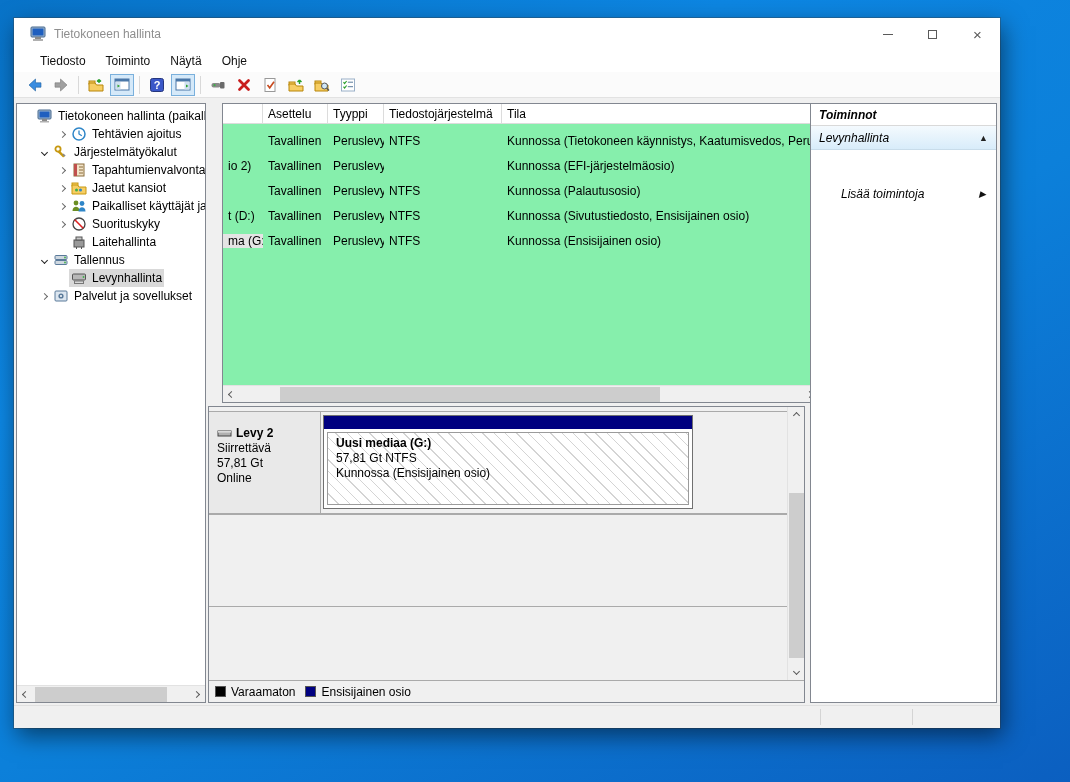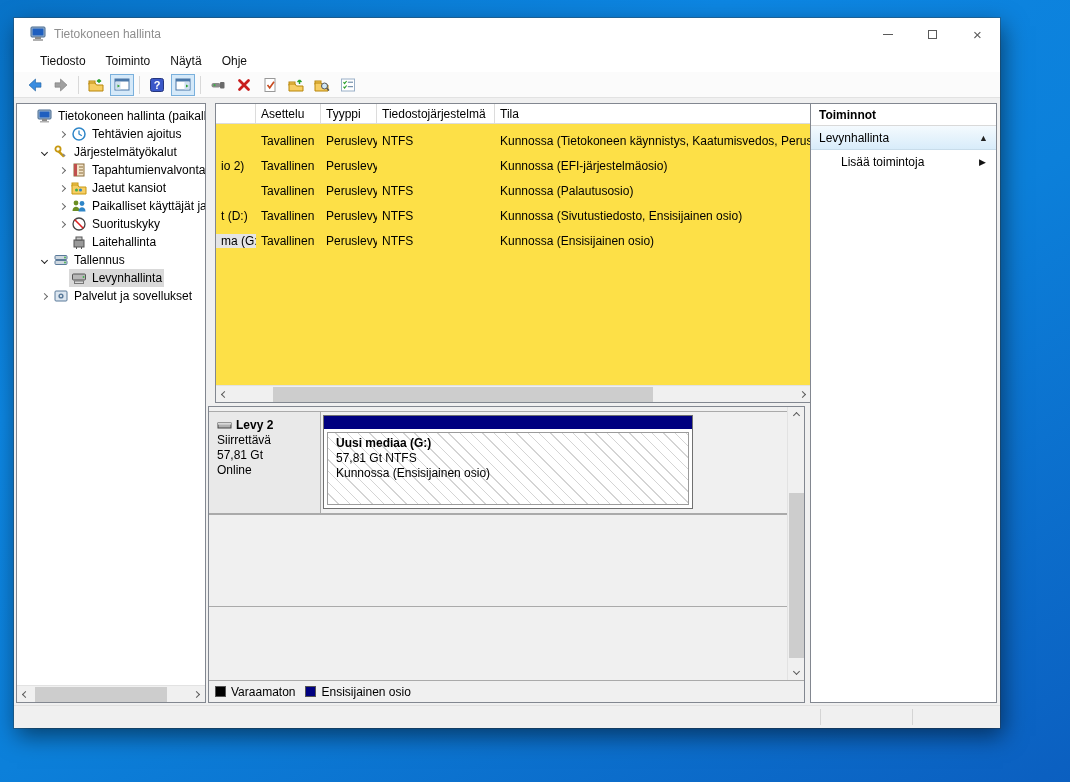--- a/index.html
+++ b/index.html
@@ -31,23 +31,23 @@
   .toolbar { height:26px; background:#fbfbfb; border-bottom:1px solid #e2e2e2; display:flex; align-items:center; padding-left:8px; flex:0 0 auto; }
   .tb-btn { width:24px; height:22px; display:flex; align-items:center; justify-content:center; border:1px solid transparent; margin:0 1px; }
   .tb-btn.pressed { background:#d5e9f9; border-color:#7ab0dc; }
   .tb-sep { width:1px; height:18px; background:#d9d9d9; margin:0 4px; }
   .tb-btn svg { width:16px; height:16px; }
   
   .content { flex:1 1 auto; position:relative; background:#f0f0f0; }
   .panel { position:absolute; top:5px; bottom:2px; background:#fff; border:1px solid #828790; }
   .tree-panel  { left:2px;  width:190px; overflow:hidden; }
   .mid-wrap    { position:absolute; left:194px; top:5px; bottom:2px; width:597px; }
-  .table-panel { position:absolute; left:7px; top:0; width:597px; height:300px; background:#fde047; border:1px solid #828790; overflow:hidden; }
+  .table-panel { position:absolute; left:14px; top:0; width:597px; height:300px; background:#86efac; border:1px solid #828790; overflow:hidden; }
   .disk-panel  { position:absolute; left:0; top:303px; width:597px; bottom:0; background:#f0f0f0; border:1px solid #828790; overflow:hidden; }
-  .actions-panel { left:796px; width:187px; overflow:hidden; }
+  .actions-panel { left:796px; width:187px; overflow:hidden;font-style:italic; }
   
   .tree { padding-top:3px; white-space:nowrap; }
   .tree-row { height:18px; display:flex; align-items:center; }
   .tree-row .sel-wrap { display:flex; align-items:center; height:18px; padding:0 2px; }
   .tree-row.selected .sel-wrap { background:#d9d9d9; }
   .lvl0 { padding-left:4px; } .lvl1 { padding-left:20px; } .lvl2 { padding-left:38px; }
   .chev { width:14px; flex:0 0 14px; display:flex; align-items:center; justify-content:center; }
   .chev i { width:5px; height:5px; border-right:1.2px solid #6a6a6a; border-bottom:1.2px solid #6a6a6a; display:block; }
   .chev.col i { transform:rotate(-45deg); }
   .chev.exp i { transform:rotate(45deg); border-color:#222; }
@@ -66,21 +66,21 @@
   .tr { display:flex; height:17px; align-items:center; white-space:nowrap;margin-top:8px; }
   .td { padding-left:5px; overflow:hidden; flex-shrink:0; }
   .c0 { width:40px; } .c1 { width:65px; } .c2 { width:56px; } .c3 { width:118px; } .c4 { flex:1 1 auto; }
   .tr .td.cell-selected { background:#e4e4e4; }
   
   .disk-rows { position:absolute; left:0; top:0; right:17px; bottom:22px; background:#f0f0f0; overflow:hidden; padding-top:4px; }
   .disk-row { display:flex; border-bottom:1px solid #aaaaaa; }
   .disk-row.levy { height:103px; }
   .disk-row.cd { height:93px; }
   .disk-label { width:112px; flex:0 0 112px; background:#e9e9e9; border-right:1px solid #aaaaaa; border-top:1px solid #aaaaaa; padding:6px 6px 0 8px; line-height:15px; }
-  .disk-label .dl-head { display:flex; align-items:center; font-weight:bold; }
+  .disk-label .dl-head { display:flex; align-items:center; font-weight:bold;margin-top:8px; }
   .disk-label .dl-head svg { width:16px; height:12px; margin-right:3px; }
   .disk-track { flex:1 1 auto; border-top:1px solid #aaaaaa; position:relative; }
   .partition { position:absolute; left:2px; top:3px; width:370px; height:94px; border:1px solid #707070; background:#fff; }
   .part-bar { height:13px; background:#000080; }
   .part-body { position:absolute; left:3px; right:3px; top:16px; bottom:3px;
     border:1px solid #9b9b9b; padding:3px 8px; line-height:15px;
     background:repeating-linear-gradient(45deg,#ffffff 0 7px,#d4d4d4 7px 8px); }
   .part-body .pname { font-weight:bold; }
   
   .vscroll { position:absolute; right:0; top:0; width:17px; bottom:22px; background:#f0f0f0; border-left:1px solid #e2e2e2; }
@@ -93,21 +93,21 @@
   .legend { position:absolute; left:0; right:0; bottom:0; height:22px; background:#f0f0f0; border-top:1px solid #aaaaaa; display:flex; align-items:center; padding-left:6px; }
   .legend .item { display:flex; align-items:center; margin-right:10px; }
   .legend .swatch { width:11px; height:11px; margin-right:5px; border:1px solid #555; }
   .swatch.unalloc { background:#000000; } .swatch.primary { background:#000080; }
   
   .actions-title { height:22px; display:flex; align-items:center; padding-left:8px; font-weight:bold; border-bottom:1px solid #d9d9d9; background:#fff; }
   .actions-group { height:24px; display:flex; align-items:center; padding:0 8px;
     background:linear-gradient(#f4fafe,#d8ecfa); border-bottom:1px solid #c8dcea; }
   .actions-group .grow { flex:1 1 auto; }
   .actions-group .tri-up { font-size:9px; color:#222; }
-  .actions-item { height:24px; display:flex; align-items:center; padding:0 10px 0 30px; }
+  .actions-item { height:24px; display:flex; align-items:center; padding:0 10px 0 30px;margin-top:32px; }
   .actions-item .grow { flex:1 1 auto; }
   .actions-item .tri-right { font-size:9px; color:#111; }
   
   .statusbar { height:23px; background:#f0f0f0; border-top:1px solid #e0e0e0; position:relative; flex:0 0 auto; }
   .statusbar .sep { position:absolute; top:3px; bottom:3px; width:1px; background:#d4d4d4; }
   .statusbar .sep.s1 { left:806px; } .statusbar .sep.s2 { left:898px; }
 </style>
 </head>
 <body>
 

